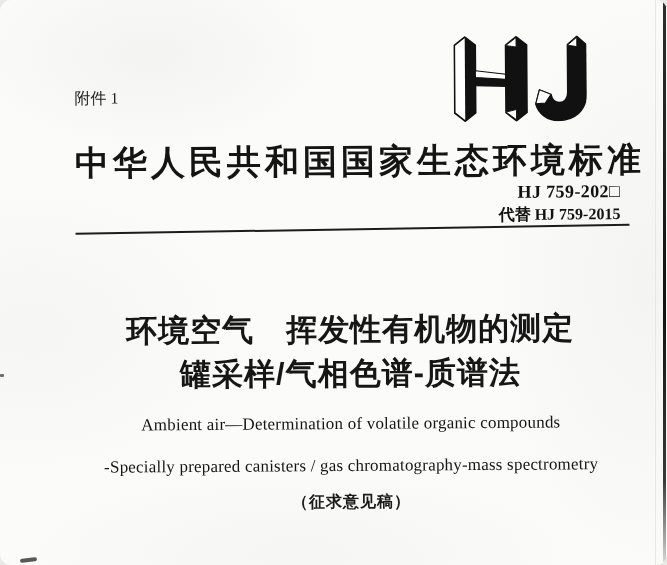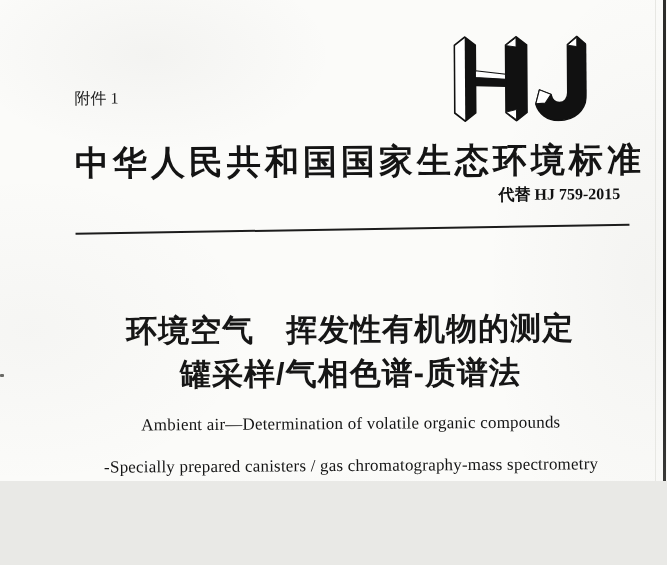--- a/index.html
+++ b/index.html
@@ -2,28 +2,29 @@
 <html><head>
 <meta charset="utf-8">
 <style>
   html,body{margin:0;padding:0;}
   body{
     width:667px;height:565px;overflow:hidden;
     font-family:"Liberation Serif","DejaVu Serif",serif;
     background:#e9e9e6;
   }
   .page{
-    position:relative;width:667px;height:481px;overflow:hidden;
+    position:relative;width:667px;height:565px;overflow:hidden;
     background:
       radial-gradient(260px 140px at 150px 55px, rgba(110,110,105,0.055), transparent 70%),
       radial-gradient(320px 220px at 30px 330px, rgba(110,110,105,0.04), transparent 70%),
       radial-gradient(220px 420px at 645px 280px, rgba(110,110,105,0.05), transparent 72%),
       radial-gradient(400px 120px at 300px 555px, rgba(110,110,105,0.04), transparent 75%),
       #fbfbf9;
     color:#1a1a1a;
+    border-radius:11px;
   }
   .content{position:absolute;inset:0;transform:rotate(-0.4deg);transform-origin:340px 300px;}
 
   .attachment-label{
     position:absolute;left:76px;top:87px;
     font-family:"Liberation Serif","DejaVu Serif",serif;
     font-size:16px;line-height:1.2;color:#222;white-space:nowrap;
   }
 
   .hj-logo{position:absolute;left:455px;top:37px;width:133px;height:86px;}
@@ -106,20 +107,21 @@
         <path d="M118,1 L127,9 L127,56 C127,74 115,83 100,83 C89,83 81,76 78.5,67
                  L82,53 L93,57.5 C94,62 97,65.5 101,65.5 C106,65.5 109,61.5 109,56 L109,9 Z" fill="#111" stroke="#111" stroke-width="1.4" stroke-linejoin="round"></path>
         <path d="M109,9.5 L118,1.8 L118,11 Z" fill="#ffffff" stroke="#111" stroke-width="0.9"></path>
         <path d="M78.5,66.5 L82,53 L93,57.5 L87.5,66 Z" fill="#ffffff" stroke="#111" stroke-width="1"></path>
       </g>
     </svg>
 
     <div class="main-heading">中华人民共和国国家生态环境标准</div>
 
     <div class="std-block">
+      <div class="std-no">HJ 759-202□</div>
       <div class="std-replaces">代替 HJ 759-2015</div>
     </div>
 
     <div class="rule"></div>
 
     <div class="cline title-cn title-cn1">环境空气　挥发性有机物的测定</div>
 
     <div class="cline title-cn title-cn2">罐采样/气相色谱-质谱法</div>
 
     <div class="cline title-en title-en1">Ambient air—Determination of volatile organic compounds</div>

